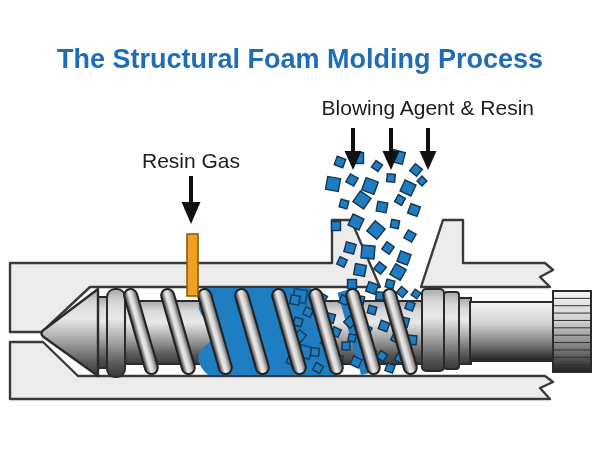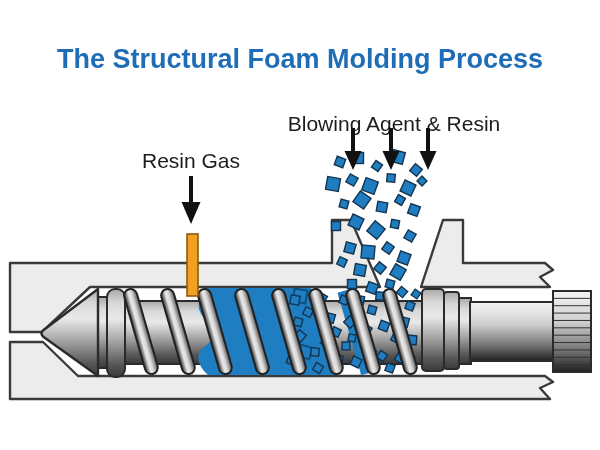--- a/index.html
+++ b/index.html
@@ -9,21 +9,21 @@
   }
   .title{
     position:absolute;top:44px;left:0;width:600px;text-align:center;
     font-size:27px;font-weight:bold;color:var(--title-blue,#1e6db6);
     letter-spacing:0px;
   }
   .lbl{
     position:absolute;font-size:21px;color:var(--label-text,#1c1c1c);
     text-align:center;
   }
-  .lbl-blowing{top:112px;left:254px;width:280px;}
+  .lbl-blowing{top:96px;left:254px;width:280px;text-align:right;}
   .lbl-inert{top:149px;left:111px;width:160px;}
   svg{position:absolute;top:0;left:0;}
 </style>
 </head>
 <body>
 
 <div class="stage">
 
   <div class="title">The Structural Foam Molding Process</div>
   <div class="lbl lbl-blowing">Blowing Agent &amp; Resin</div>

